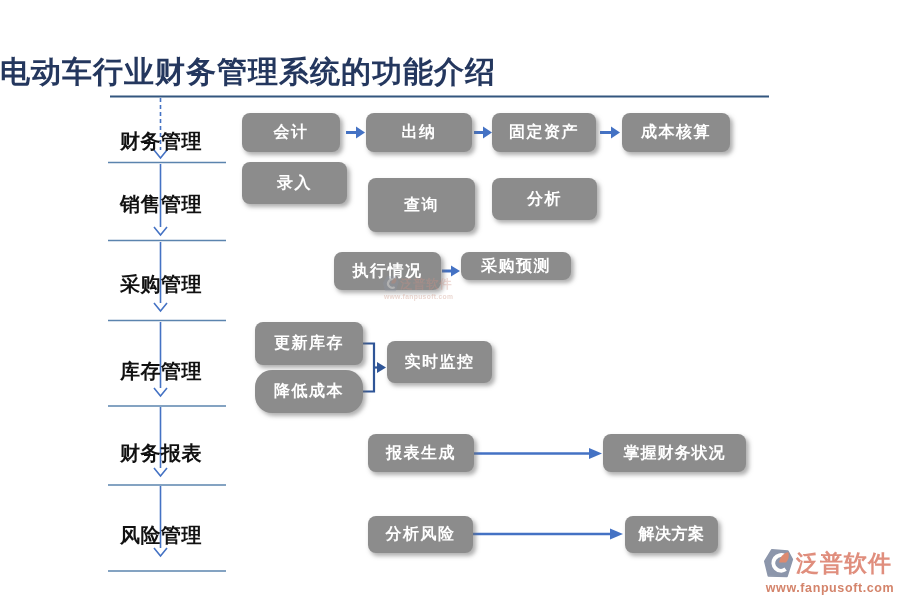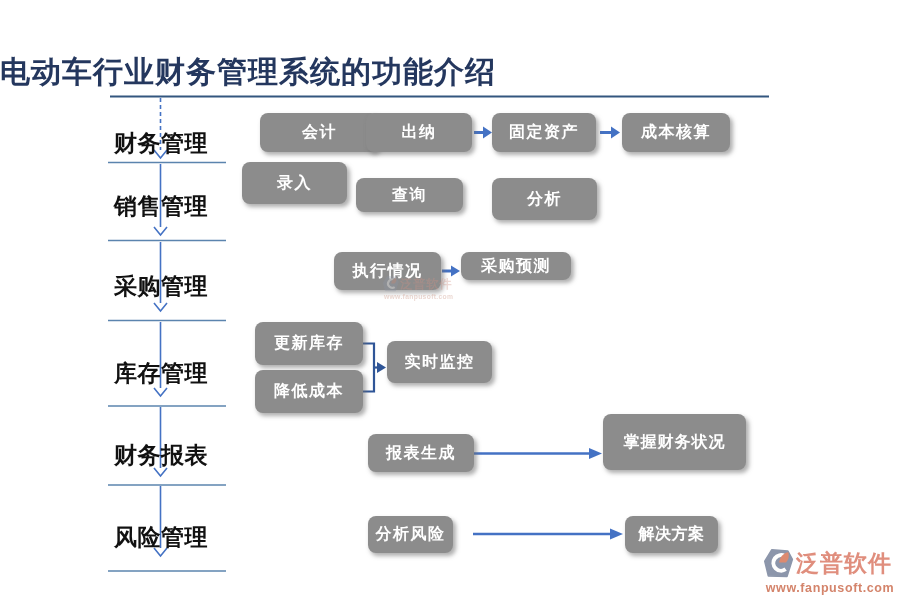--- a/index.html
+++ b/index.html
@@ -7,21 +7,21 @@
     position:relative;width:900px;height:600px;background:#ffffff;
     font-family:"Liberation Sans","DejaVu Sans",sans-serif;overflow:hidden;
   }
   #flow-lines{position:absolute;left:0;top:0;width:900px;height:600px;}
   .page-title{
     position:absolute;left:0;top:52px;width:876px;text-align:left;
     font-size:30px;font-weight:900;color:#24375E;letter-spacing:1px;
   }
   .cat-label{
     position:absolute;left:102px;width:118px;text-align:center;
-    font-size:23px;font-weight:800;color:#111;letter-spacing:0.5px;
+    font-size:20px;font-weight:800;color:#111;letter-spacing:0.5px;
   }
   .gbox{
     position:absolute;background:#8C8C8C;border-radius:8px;
     display:flex;align-items:center;justify-content:center;
     color:#fff;font-size:16px;font-weight:700;letter-spacing:1.5px;
     box-shadow:2.5px 3px 4px rgba(110,110,110,0.55);
   }
   .brand{position:absolute;width:132px;}
   .brand-row{display:flex;align-items:center;}
   .brand-name{font-size:23px;font-weight:800;color:#E08E7D;letter-spacing:1px;margin-left:2px;}
@@ -116,40 +116,40 @@
 
   <div class="page-title">电动车行业财务管理系统的功能介绍</div>
 
   <div class="cat-label" style="top:128px;">财务管理</div>
   <div class="cat-label" style="top:191px;">销售管理</div>
   <div class="cat-label" style="top:271px;">采购管理</div>
   <div class="cat-label" style="top:358px;">库存管理</div>
   <div class="cat-label" style="top:440px;">财务报表</div>
   <div class="cat-label" style="top:522px;">风险管理</div>
 
-  <div class="gbox" style="left:242px;top:113px;width:119px;height:39px;margin-left:18px;">会计</div>
+  <div class="gbox" style="left:242px;top:113px;width:98px;height:39px;">会计</div>
   <div class="gbox" style="left:366px;top:113px;width:106px;height:39px;">出纳</div>
   <div class="gbox" style="left:492px;top:113px;width:104px;height:39px;">固定资产</div>
   <div class="gbox" style="left:622px;top:113px;width:108px;height:39px;">成本核算</div>
 
   <div class="gbox" style="left:242px;top:162px;width:105px;height:42px;">录入</div>
-  <div class="gbox" style="left:356px;top:178px;width:107px;height:34px;">查询</div>
+  <div class="gbox" style="left:368px;top:178px;width:107px;height:54px;">查询</div>
   <div class="gbox" style="left:492px;top:178px;width:105px;height:42px;">分析</div>
 
   <div class="gbox" style="left:334px;top:252px;width:107px;height:38px;">执行情况</div>
   <div class="gbox" style="left:461px;top:252px;width:110px;height:28px;">采购预测</div>
 
   <div class="gbox" style="left:255px;top:322px;width:108px;height:43px;">更新库存</div>
-  <div class="gbox" style="left:255px;top:370px;width:108px;height:43px;">降低成本</div>
+  <div class="gbox" style="left:255px;top:370px;width:108px;height:43px;border-radius:17px;">降低成本</div>
   <div class="gbox" style="left:387px;top:341px;width:105px;height:42px;">实时监控</div>
 
   <div class="gbox" style="left:368px;top:434px;width:106px;height:38px;">报表生成</div>
-  <div class="gbox" style="left:603px;top:414px;width:143px;height:56px;letter-spacing:1px;">掌握财务状况</div>
+  <div class="gbox" style="left:603px;top:434px;width:143px;height:38px;letter-spacing:1px;">掌握财务状况</div>
 
-  <div class="gbox" style="left:368px;top:516px;width:85px;height:37px;text-align:center;">分析风险</div>
+  <div class="gbox" style="left:368px;top:516px;width:105px;height:37px;text-align:center;">分析风险</div>
   <div class="gbox" style="left:625px;top:516px;width:93px;height:37px;letter-spacing:0.5px;">解决方案</div>
 
   <div class="brand brand-watermark">
     <div class="brand-row">
       <svg width="30" height="33" viewBox="0 0 34 33">
         <polygon points="9,1 27,2.5 32,12 26,31 5,30.5 1,14" fill="#8C96AB" stroke="#8C96AB" stroke-width="2" stroke-linejoin="round"></polygon>
         <path d="M23.5 8 A8.8 8.8 0 1 0 24.5 23" stroke="#ffffff" stroke-width="4.5" fill="none"></path>
         <path d="M17 15.5 Q19 5.5 27.5 3.5 Q29.5 10 25 15.5 Z" fill="#DD8A70"></path>
       </svg>
       <span class="brand-name">泛普软件</span>

